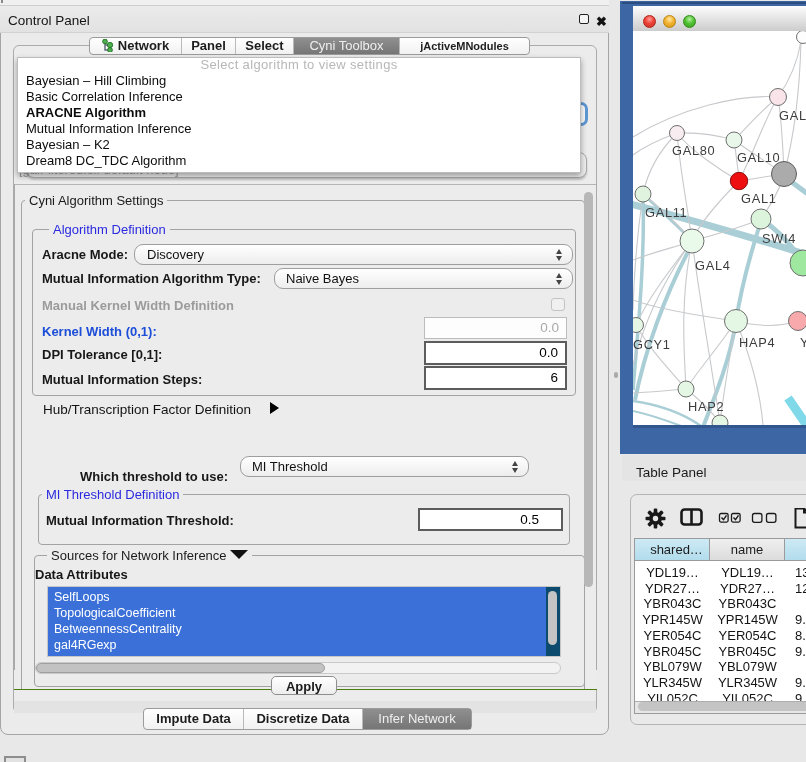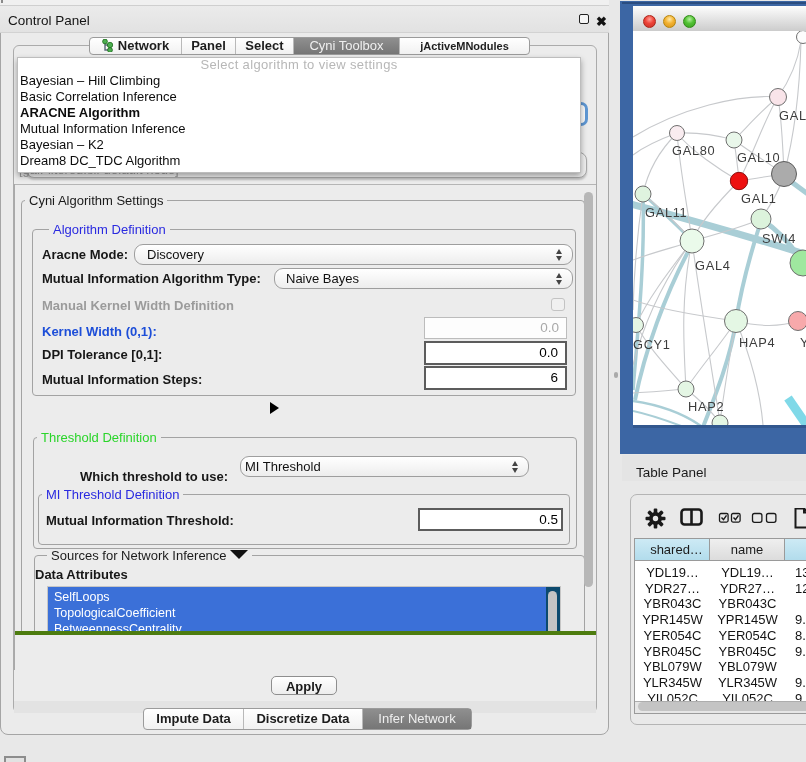--- a/index.html
+++ b/index.html
@@ -41,21 +41,21 @@
  <div style="width:53px;line-height:16px">Panel</div>
  <div style="width:57px;line-height:16px">Select</div>
  <div class="on" style="width:105px;line-height:16px">Cyni Toolbox</div>
  <div style="width:129px;line-height:16px;font-size:11px">jActiveMNodules</div>
 </div>
 
 <div class="a" style="left:26px;top:152px;width:561px;height:26px;border:1px solid #a8a8a8;border-radius:8px;background:#efefef;box-sizing:border-box;box-shadow:0 2px 2px rgba(0,0,0,0.18)"></div>
 <div class="a" style="left:19px;top:162px;font-size:13px;color:#9d9d9d">[galFiltered.sif default node]</div>
 <div class="a" style="left:95px;top:102px;width:493px;height:24px;border:3px solid #5f97d3;border-radius:7px;background:#fbfbfb;box-sizing:border-box"></div>
 
-<div class="a" id="vp" style="left:14px;top:184px;width:583px;height:451px;border-top:1px solid #b5b5b5;border-bottom:4px solid #4d7c0f;background:#ececec;overflow:hidden;box-sizing:border-box">
+<div class="a" id="vp" style="left:14px;top:184px;width:583px;height:506px;border-top:1px solid #b5b5b5;border-bottom:1px solid #4d7c0f;background:#ececec;overflow:hidden;box-sizing:border-box">
 
   <div class="grp" style="left:7px;top:15px;width:562px;height:600px">
     <span class="gt" style="left:3px;color:#1b1b1b">Cyni Algorithm Settings</span>
   </div>
 
   <div class="grp" style="left:18px;top:44px;width:542px;height:165px">
     <span class="gt" style="left:16px;color:#2a2ae0">Algorithm Definition</span>
   </div>
   <div class="lbl" style="left:28px;top:62px">Aracne Mode:</div>
   <div class="combo" style="left:120px;top:59px;width:437px;height:19px;line-height:19px"><span style="margin-left:12px">Discovery</span><span class="spin"></span></div>
@@ -63,33 +63,31 @@
   <div class="combo" style="left:260px;top:83px;width:297px;height:19px;line-height:19px"><span style="margin-left:11px">Naive Bayes</span><span class="spin"></span></div>
   <div class="lbl" style="left:28px;top:113px;color:#9b9b9b">Manual Kernel Width Definition</div>
   <div class="a" style="left:537px;top:113px;width:12px;height:11px;border:1px solid #c3c3c3;border-radius:3px;background:#f0f0f0"></div>
   <div class="lbl" style="left:28px;top:139px;color:#1d4ed8">Kernel Width (0,1):</div>
   <div class="fld" style="left:410px;top:132px;width:141px;height:20px;border:1px solid #bcbcbc;color:#a9a9a9;line-height:20px;padding-right:0;background:#fdfdfd"><span style="margin-right:7px">0.0</span></div>
   <div class="lbl" style="left:28px;top:162px">DPI Tolerance [0,1]:</div>
   <div class="fld" style="left:410px;top:156px;width:139px;height:20px;border:2px solid #5c5c5c;line-height:20px"><span style="margin-right:7px">0.0</span></div>
   <div class="lbl" style="left:28px;top:187px">Mutual Information Steps:</div>
   <div class="fld" style="left:410px;top:181px;width:139px;height:20px;border:2px solid #5c5c5c;line-height:20px"><span style="margin-right:7px">6</span></div>
 
+  <div class="a" style="left:29px;top:217px;font-size:13.5px;color:#131313">Hub/Transcription Factor Definition</div>
   <div class="a" style="left:256px;top:217px;width:0;height:0;border-top:6px solid transparent;border-bottom:6px solid transparent;border-left:9px solid #000"></div>
 
-  <div class="grp" style="left:19px;top:252px;width:542px;height:110px">
-    <span class="gt" style="left:3px;color:#2ad52a">Threshold Definition</span>
-  </div>
   <div class="lbl" style="left:66px;top:284px">Which threshold to use:</div>
-  <div class="combo" style="left:226px;top:271px;width:287px;height:19px;line-height:19px"><span style="margin-left:4px">MI Threshold</span><span class="spin"></span></div>
+  <div class="combo" style="left:226px;top:271px;width:287px;height:19px;line-height:19px"><span style="margin-left:11px">MI Threshold</span><span class="spin"></span></div>
 
   <div class="grp" style="left:24px;top:309px;width:530px;height:49px">
     <span class="gt" style="left:3px;color:#2a2ae0">MI Threshold Definition</span>
   </div>
   <div class="lbl" style="left:32px;top:328px">Mutual Information Threshold:</div>
-  <div class="fld" style="left:404px;top:323px;width:141px;height:19px;border:2px solid #5c5c5c;line-height:19px"><span style="margin-right:3px">0.5</span></div>
+  <div class="fld" style="left:404px;top:323px;width:141px;height:19px;border:2px solid #5c5c5c;line-height:19px"><span style="margin-right:22px">0.5</span></div>
 
   <div class="grp" style="left:20px;top:370px;width:549px;height:130px">
     <span class="gt" style="left:12px;color:#1b1b1b">Sources for Network Inference <span style="display:inline-block;vertical-align:1px;width:0;height:0;border-left:9px solid transparent;border-right:9px solid transparent;border-top:9px solid #111"></span></span>
   </div>
   <div class="lbl" style="left:21px;top:382px">Data Attributes</div>
 
   <div class="a" style="left:33px;top:401px;width:514px;height:71px;background:#0c4a6e;border:1px solid #c6c6c6;overflow:hidden;box-sizing:border-box">
     <div style="position:absolute;left:0;top:0;width:498px;height:80px;background:#3b70d8;color:#fff;font-size:12.5px;line-height:16px;padding:2px 0 0 6px;box-sizing:border-box">SelfLoops<br>TopologicalCoefficient<br>BetweennessCentrality<br>gal4RGexp</div>
     <div style="position:absolute;right:3px;top:4px;width:9px;height:54px;background:#c4c4c4;border-radius:5px"></div>
   </div>
@@ -108,21 +106,21 @@
 <div class="a" style="left:14px;top:701px;width:582px;height:12px;background:#e3e3e3"></div>
 
 <div class="seg" style="left:143px;top:708px;height:20px">
  <div style="width:99px;line-height:20px">Impute Data</div>
  <div style="width:118px;line-height:20px">Discretize Data</div>
  <div class="on" style="width:108px;line-height:20px">Infer Network</div>
 </div>
 
 <div class="a" style="left:17px;top:57px;width:564px;height:116px;background:#fff;border:1px solid #bdbdbd;box-shadow:0 3px 6px rgba(0,0,0,.35);box-sizing:border-box;z-index:50">
   <div style="height:15px;text-align:center;font-size:13px;color:#b7b7b7;line-height:14px;letter-spacing:0.35px">Select algorithm to view settings</div>
-  <div style="font-size:13px;color:#0c0c0c;line-height:16.1px;padding-left:2px">Bayesian – Hill Climbing<br>Basic Correlation Inference<br><span class="b">ARACNE Algorithm</span><br>Mutual Information Inference<br>Bayesian – K2<br>Dream8 DC_TDC Algorithm</div>
+  <div style="font-size:13px;color:#0c0c0c;line-height:16.1px;padding-left:8px">Bayesian – Hill Climbing<br>Basic Correlation Inference<br><span class="b">ARACNE Algorithm</span><br>Mutual Information Inference<br>Bayesian – K2<br>Dream8 DC_TDC Algorithm</div>
 </div>
 
 <div class="a" style="left:4px;top:756px;width:18px;height:12px;border:2px solid #8d8d8d;background:#e2e2e2"></div>
 
 <div class="a" style="left:614px;top:372px;width:4px;height:6px;background:#aaa;border-radius:2px"></div>
 
 <div class="a" style="left:620px;top:1px;width:186px;height:453px;background:#3c66a4"></div>
 <div class="a" style="left:622px;top:2px;width:184px;height:2px;background:#2b4d80"></div>
 <div class="a" style="left:633px;top:425px;width:173px;height:3px;background:#2b4d80;opacity:.6"></div>
 

